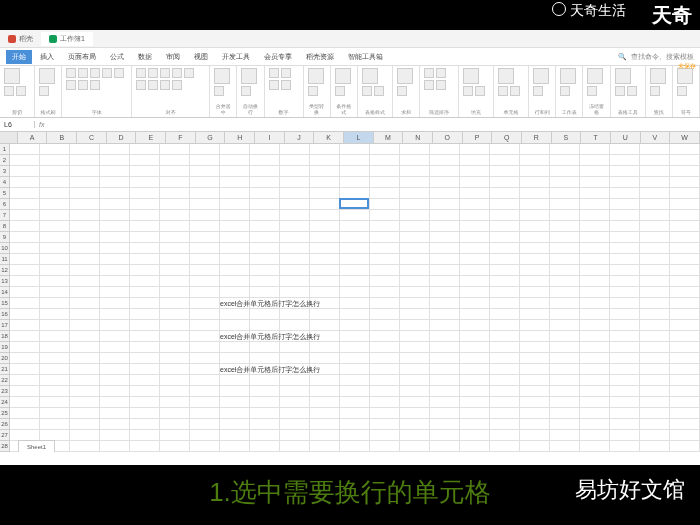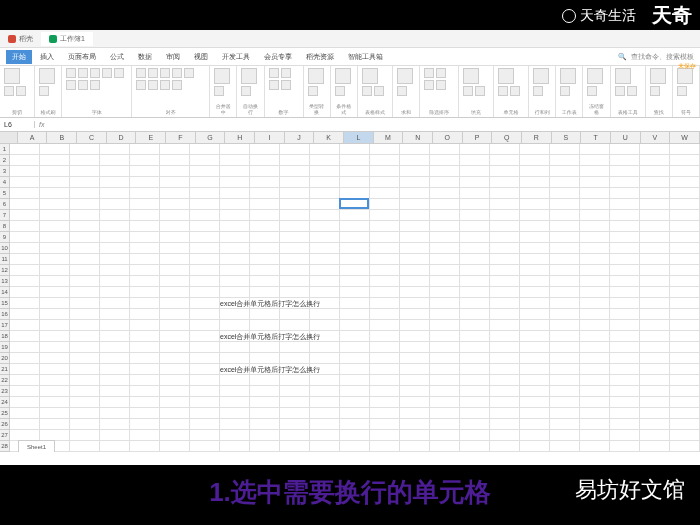--- a/index.html
+++ b/index.html
@@ -1,22 +1,22 @@
 <!DOCTYPE html>
 <html><head>
 <meta charset="utf-8">
 <style>
 * { margin: 0; padding: 0; box-sizing: border-box; font-family: "Microsoft YaHei", Arial, sans-serif; }
 body { width: 700px; height: 525px; background: #e8e4dc; overflow: hidden; position: relative; }
 .photo-bg { position: absolute; width: 700px; height: 525px; background: linear-gradient(135deg, #f0ece4 0%, #e8e0d4 100%); }
 .black-bar-top { position: absolute; top: 0; left: 0; width: 700px; height: 30px; background: #000; }
 .black-bar-bottom { position: absolute; bottom: 0; left: 0; width: 700px; height: 60px; background: #000; }
-.watermark-tr { position: absolute; top: 2px; right: 8px; color: #fff; font-size: 14px; display: flex; align-items: center; gap: 4px; }
+.watermark-tr { position: absolute; top: 2px; right: 8px; color: #fff; font-size: 14px; display: flex; gap: 4px; }
 .watermark-tr .logo-circle { width: 14px; height: 14px; border: 1.5px solid #fff; border-radius: 50%; display: inline-block; }
-.caption { position: absolute; bottom: 15px; left: 50%; transform: translateX(-50%); color: #4c1d95; font-size: 26px; font-weight: 700; text-shadow: 1px 1px 2px rgba(0,0,0,0.8); white-space: nowrap; }
+.caption { position: absolute; bottom: 15px; left: 50%; transform: translateX(-50%); color: #4d7c0f; font-size: 26px; font-weight: 400; text-shadow: 1px 1px 2px rgba(0,0,0,0.8); white-space: nowrap; }
 .watermark-br { position: absolute; bottom: 20px; right: 15px; color: #fff; font-size: 22px; text-shadow: 1px 1px 2px rgba(0,0,0,0.8); }
 .screen { position: absolute; top: 30px; left: 0; width: 700px; height: 435px; background: #fff; }
 .tabs-bar { height: 18px; background: #f4f4f4; display: flex; align-items: center; font-size: 7px; border-bottom: 1px solid #ddd; }
 .tab { padding: 2px 8px; display: flex; align-items: center; gap: 3px; color: #666; }
 .tab.active { background: #fff; }
 .tab-icon { width: 8px; height: 8px; border-radius: 2px; }
 .tab-icon.red { background: #d34836; }
 .tab-icon.green { background: #0f9d58; }
 .menu-bar { height: 18px; display: flex; align-items: center; font-size: 7px; color: #444; border-bottom: 1px solid #ddd; padding-left: 6px; gap: 2px; }
 .menu-item { padding: 2px 6px; cursor: pointer; }
@@ -1030,17 +1030,17 @@
     <div class="sheet-tab">Sheet1</div>
   </div>
 
 </div>
 
 <div class="black-bar-bottom"></div>
 
 <div class="watermark-tr">
   <span class="logo-circle"></span>
   <span>天奇生活</span>
-  <span style="font-size:20px;font-weight:bold;margin-left:12px">天奇</span>
+  <span style="font-size:20px;font-weight:bold;margin-left:22px">天奇</span>
 </div>
 
 <div class="caption">1.选中需要换行的单元格</div>
 <div class="watermark-br">易坊好文馆</div>
 
 </body></html>

